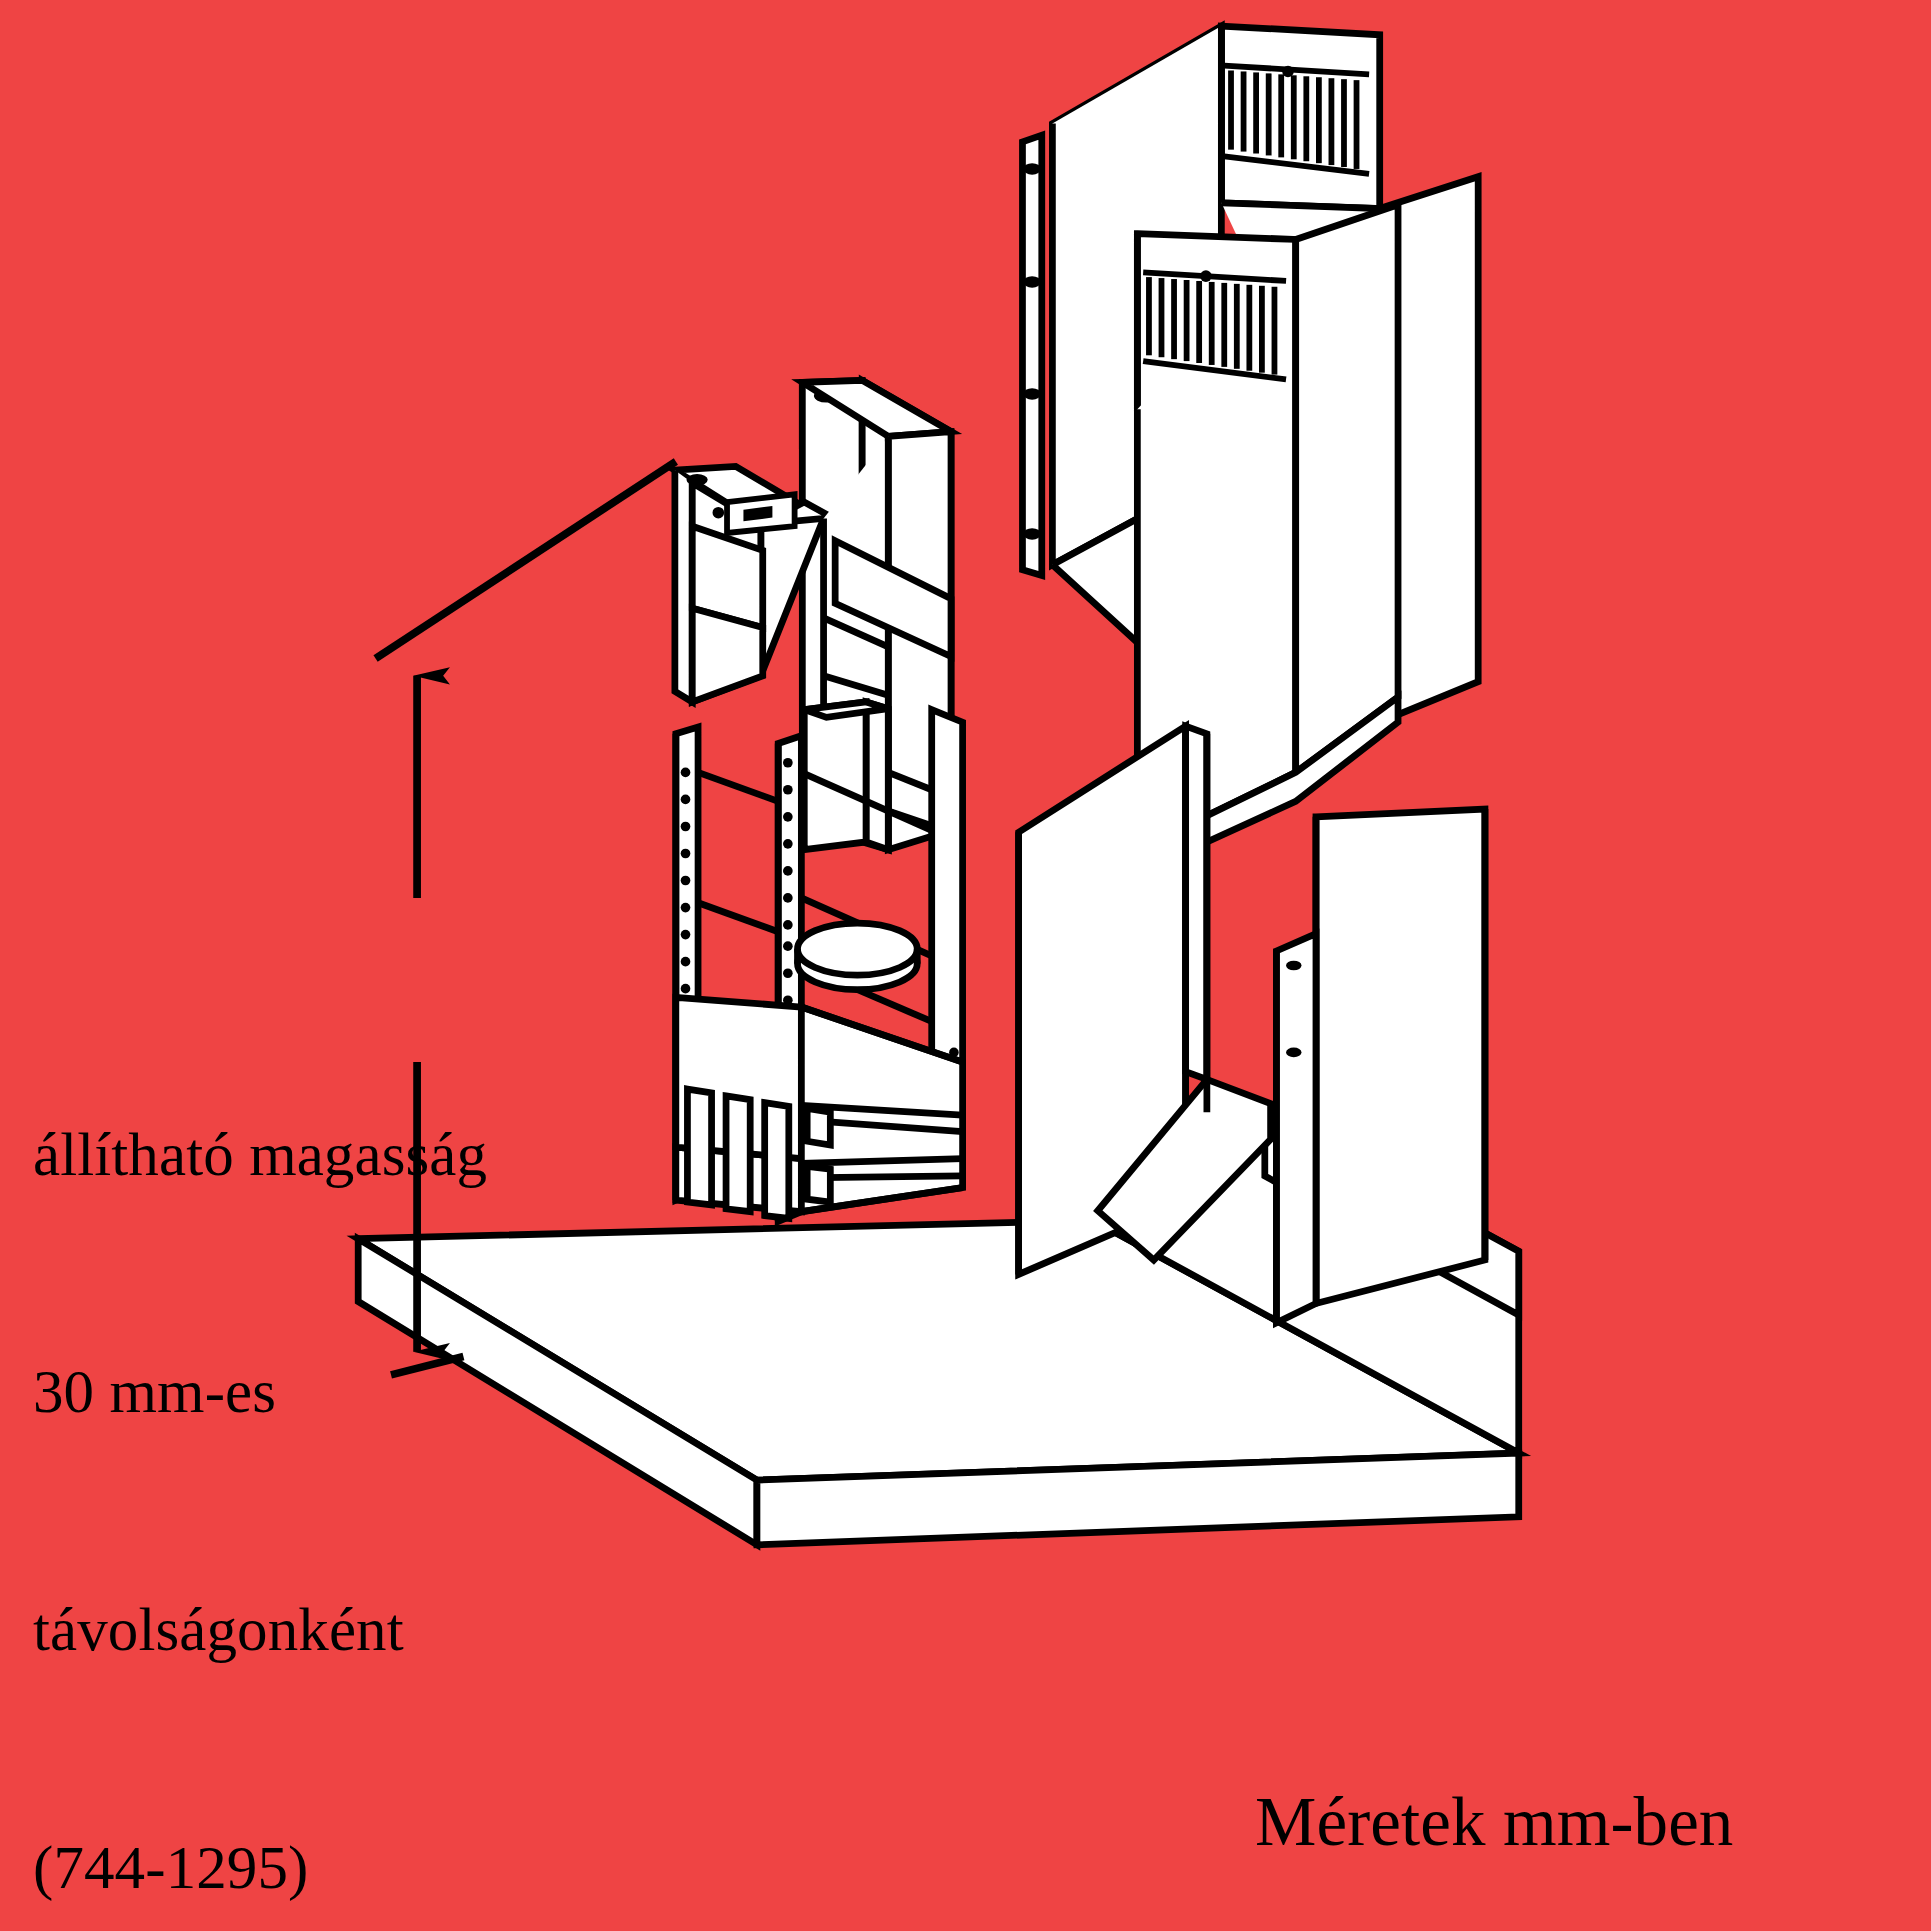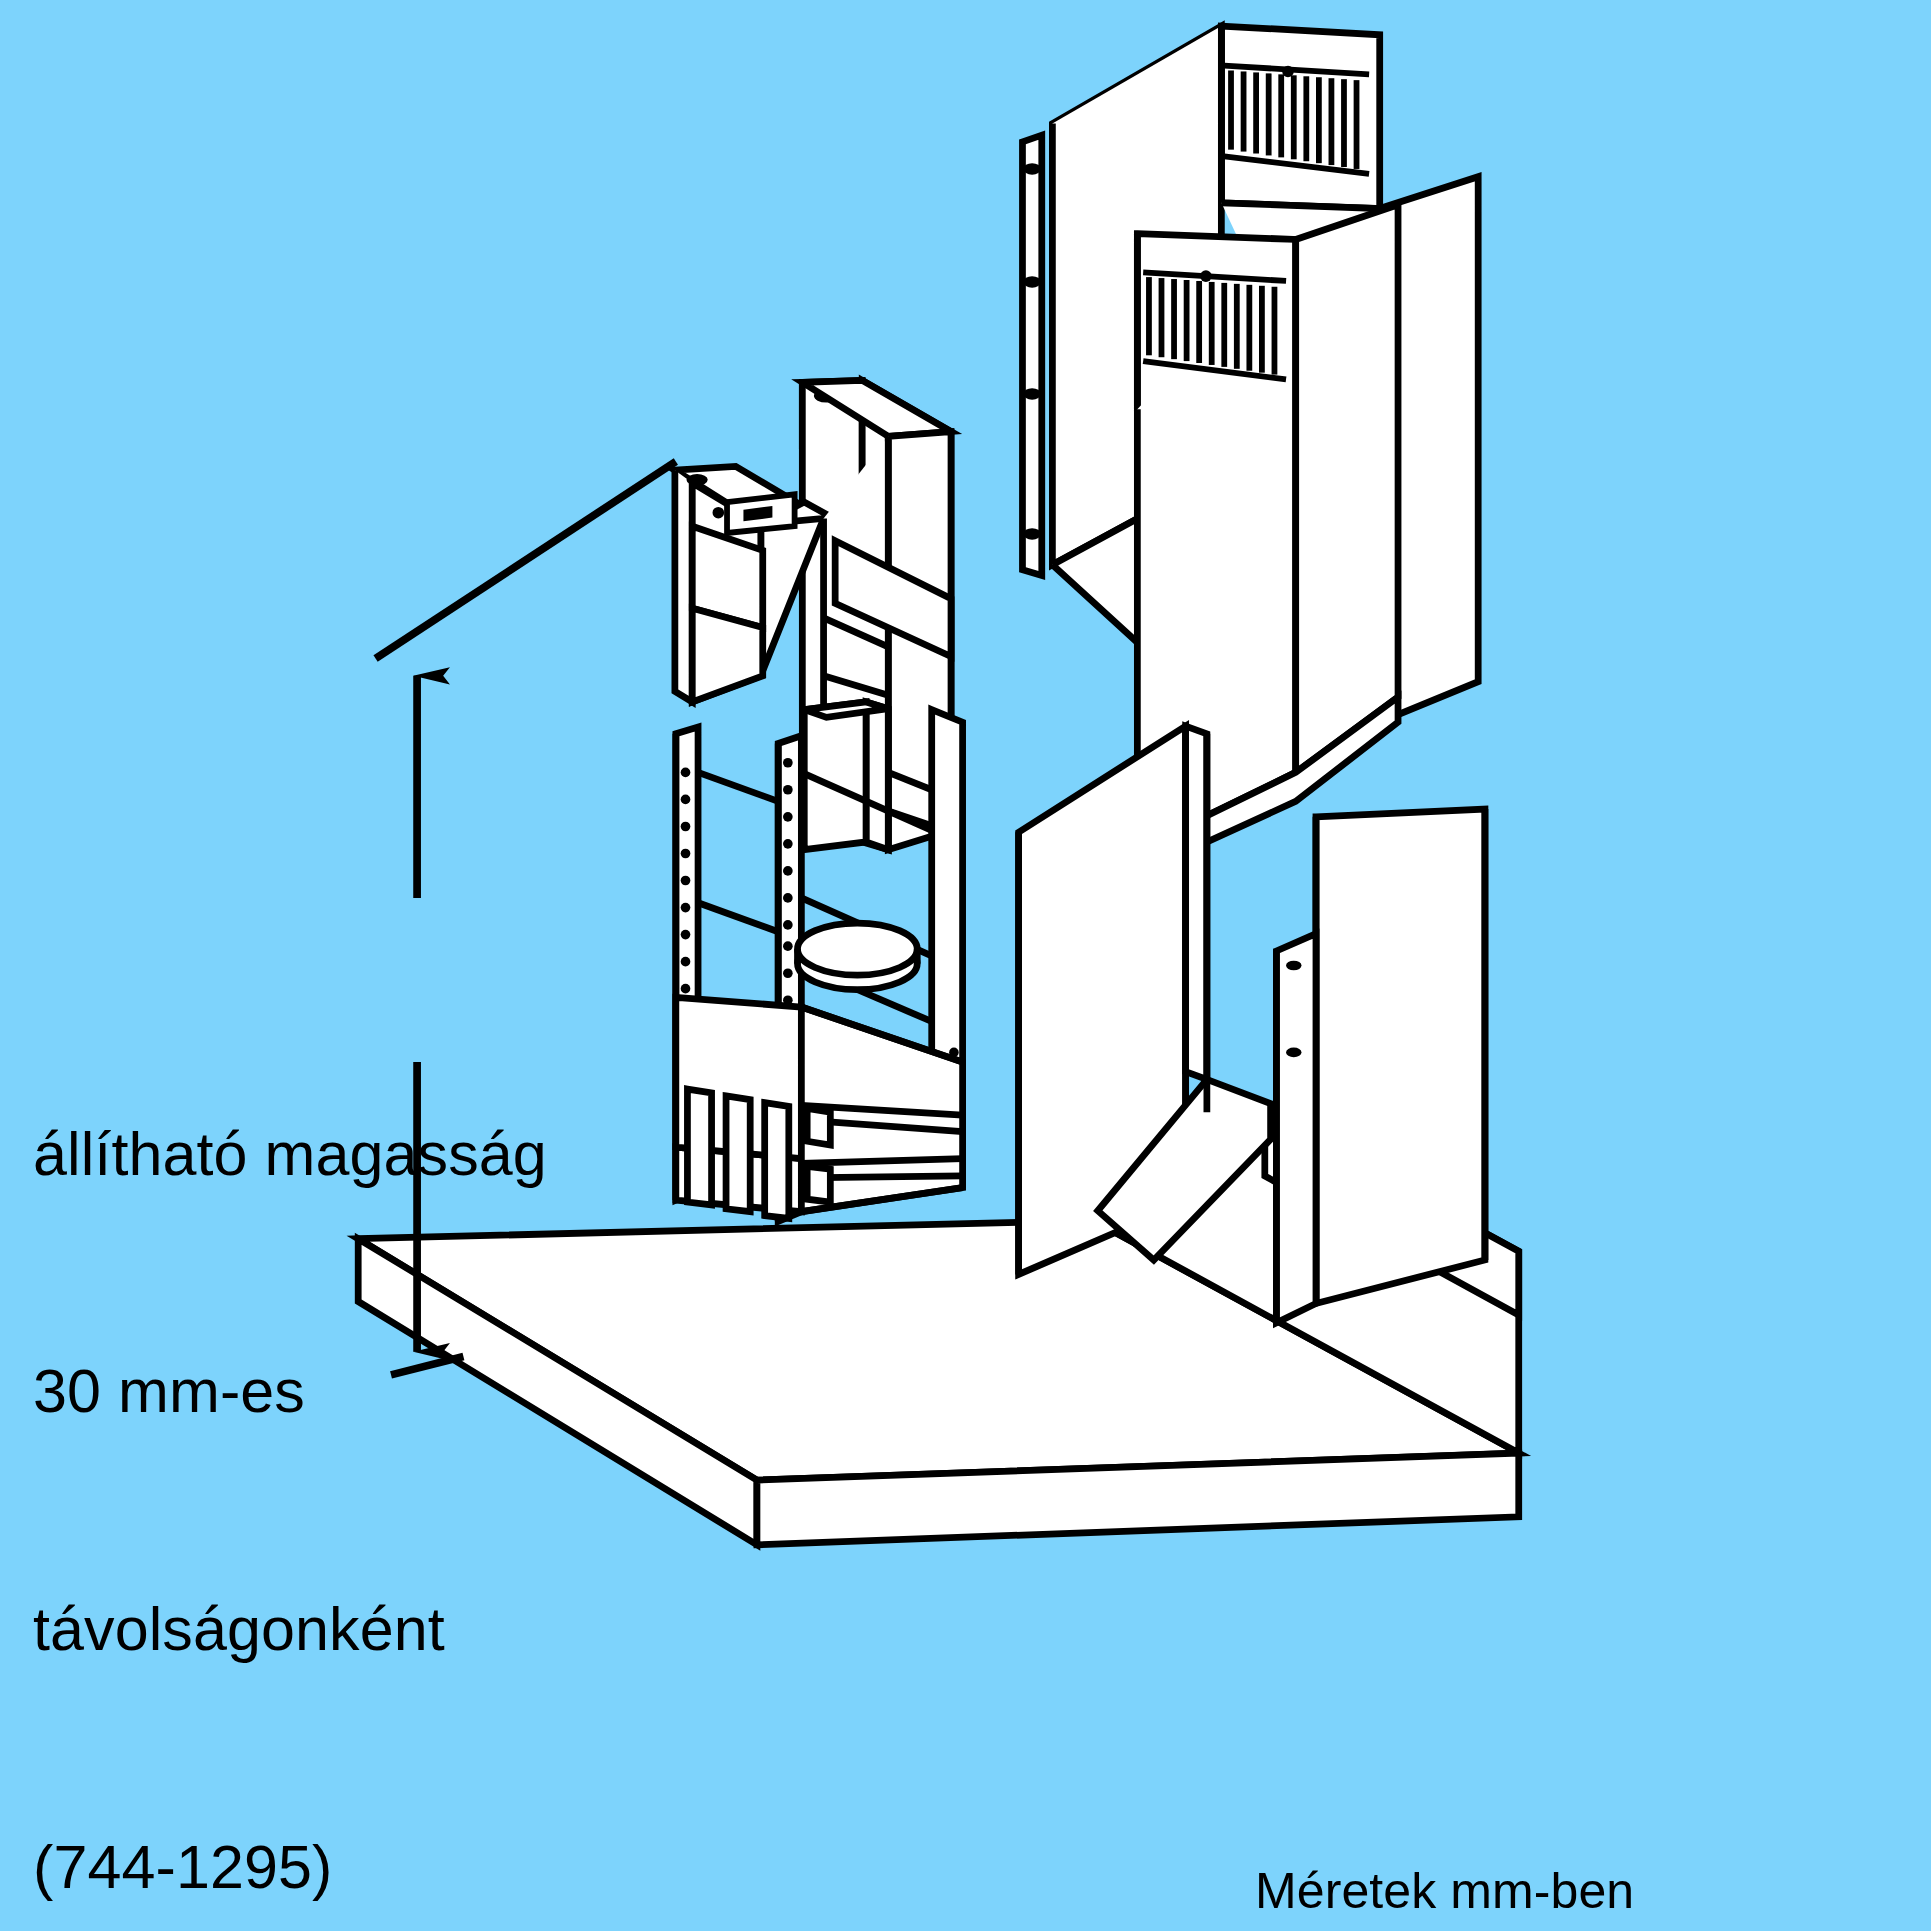--- a/index.html
+++ b/index.html
@@ -9,22 +9,23 @@
     background: #ffffff;
   }
   body {
     font-family: "Liberation Sans", sans-serif;
     color: #000000;
   }
   #page {
     position: relative;
     width: 1931px;
     height: 1931px;
-    background: #7dd3fc;
+    background: #ef4444;
     overflow: hidden;
+    font-family: Liberation Serif, serif;
   }
   #diagram-svg {
     position: absolute;
     left: 0;
     top: 0;
     width: 1931px;
     height: 1931px;
     display: block;
   }
   .annotation-block {
@@ -37,22 +38,22 @@
     letter-spacing: 0.1px;
     color: #000000;
     white-space: pre;
   }
   .annotation-line {
     display: block;
   }
   .units-caption {
     position: absolute;
     left: 1255px;
-    top: 1863px;
-    font-size: 50px;
+    top: 1783px;
+    font-size: 69px;
     line-height: 1.15;
     letter-spacing: 0.1px;
     color: #000000;
     white-space: nowrap;
   }
 </style>
 </head>
 <body>
 
 <div id="page">

